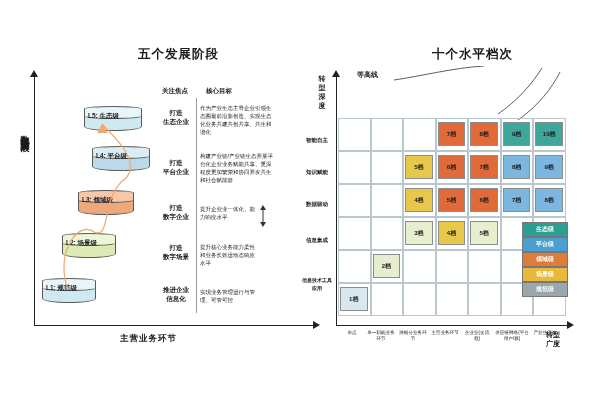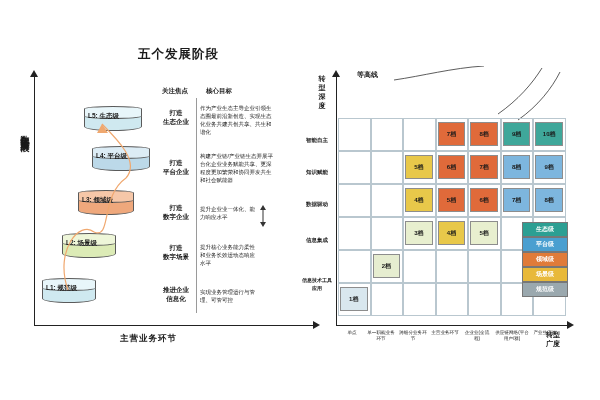--- a/index.html
+++ b/index.html
@@ -99,20 +99,21 @@
   <div class="goal2" style="left:200px;top:205px;">提升企业业一体化、能力响应水平</div>
   <div class="goal2" style="left:200px;top:243px;">提升核心业务能力柔性和业务长效运动态响应水平</div>
   <div class="goal2" style="left:200px;top:288px;">实现业务管理运行与管理、可管可控</div>
 
   <svg class="abs" style="left:258px;top:205px;width:10px;height:22px;">
     <line x1="5" y1="3" x2="5" y2="19" stroke="#333" stroke-width="1"></line>
     <polygon points="5,0 8,5 2,5" fill="#333"></polygon>
     <polygon points="5,22 8,17 2,17" fill="#333"></polygon>
   </svg>
 
+  <div class="abs ttl" style="left:432px;top:46px;">十个水平档次</div>
 
   <div class="abs axisline" style="left:336px;top:76px;width:1.2px;height:250px;"></div>
   <div class="abs arrowhead" style="left:332px;top:70px;border-left:4px solid transparent;border-right:4px solid transparent;border-bottom:7px solid #222;"></div>
 
   <div class="abs axisline" style="left:336px;top:325px;width:232px;height:1.2px;"></div>
   <div class="abs arrowhead" style="left:567px;top:321px;border-top:4px solid transparent;border-bottom:4px solid transparent;border-left:7px solid #222;"></div>
 
   <div class="abs" style="left:316px;top:74px;width:12px;font-size:7px;font-weight:bold;line-height:9px;text-align:center;">转型深度</div>
   <div class="abs" style="left:546px;top:330px;width:14px;font-size:7px;font-weight:bold;line-height:9px;text-align:center;">转型广度</div>
 

